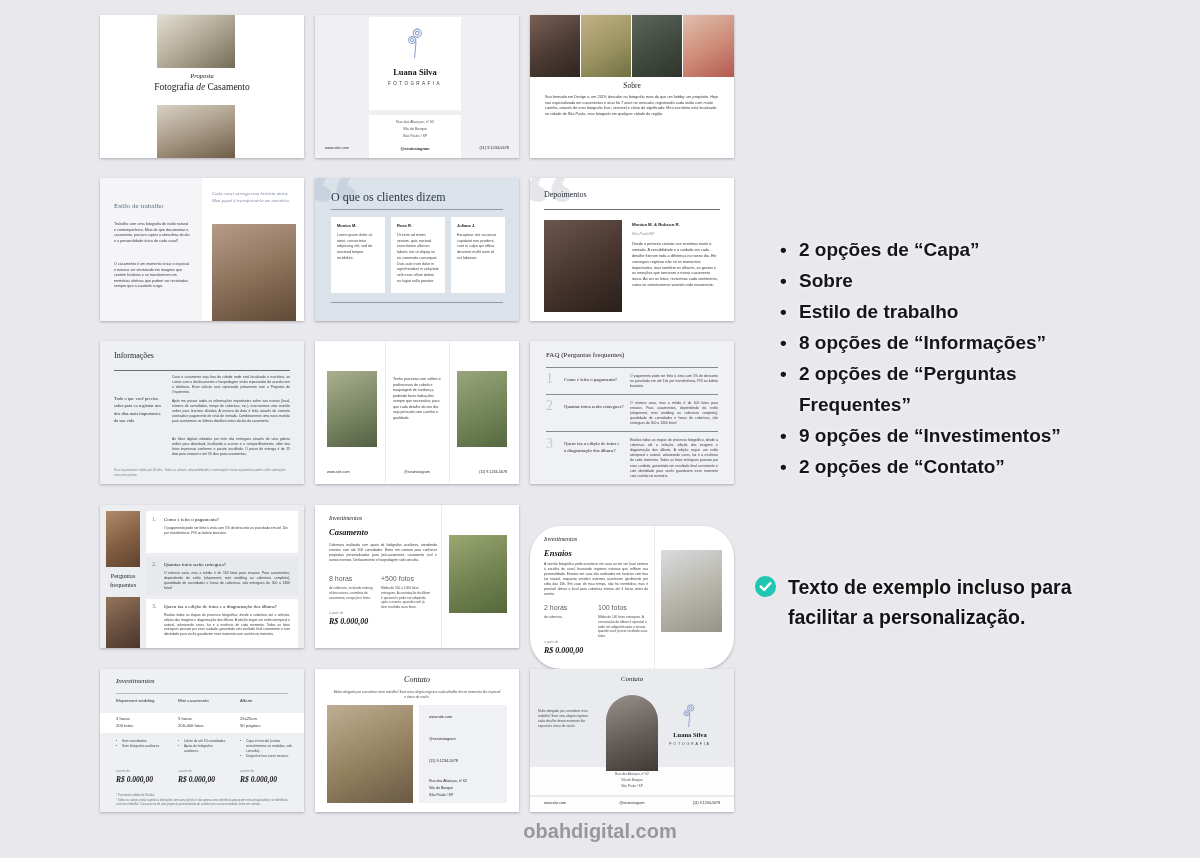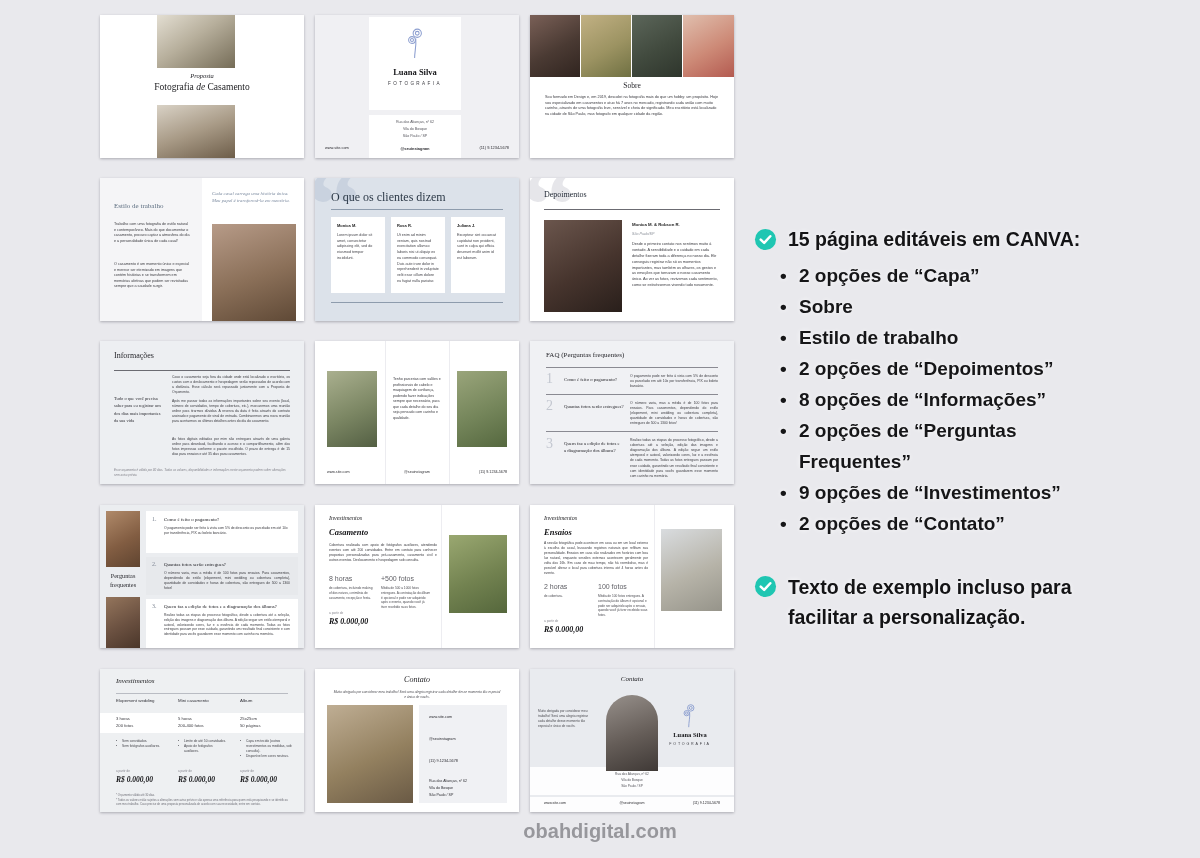--- a/index.html
+++ b/index.html
@@ -176,21 +176,21 @@
     <div class="a" style="left:14px;top:70px;font-size:7px;color:#5f5f65;">8 horas</div>
     <div class="a" style="left:14px;top:81px;width:44px;font-size:3.2px;line-height:1.5;color:#4a4a50;">de cobertura, incluindo making of dos noivos, cerimônia de casamento, recepção e festa.</div>
     <div class="a" style="left:66px;top:70px;font-size:7px;color:#5f5f65;">+500 fotos</div>
     <div class="a" style="left:66px;top:81px;width:50px;font-size:3.2px;line-height:1.5;color:#4a4a50;">Média de 500 a 1000 fotos entregues. A contratação do álbum é opcional e pode ser adquirido após o evento, quando você já tiver recebido suas fotos.</div>
     <div class="a" style="left:14px;top:106px;font-size:3.2px;color:#8a8a92;">a partir de</div>
     <div class="a sf" style="left:14px;top:112px;font-style:italic;font-weight:bold;font-size:8px;color:#141417;">R$ 0.000,00</div>
     <div class="a" style="left:126px;top:0;width:1px;height:143px;background:#ededf1;"></div>
     <div class="ph" style="left:134px;top:30px;width:58px;height:78px;background:linear-gradient(155deg,#9aa871,#728250 55%,#55673c);"></div>
   </div>
 
-  <div class="slide" style="left:530px;top:505px;">
+  <div class="slide" style="left:530px;top:526px;border-radius:31px;">
     <div class="a sf" style="left:14px;top:10px;font-style:italic;font-size:6px;color:#1c1c1f;">Investimentos</div>
     <div class="a sf" style="left:14px;top:22px;font-style:italic;font-weight:bold;font-size:8.5px;color:#141417;">Ensaios</div>
     <div class="a just" style="left:14px;top:36px;width:104px;font-size:3.3px;line-height:1.5;color:#3b3b40;">A sessão fotográfica pode acontecer em casa ou em um local externo à escolha do casal, buscando registros naturais que reflitam sua personalidade. Ensaios em casa são realizados em horários com boa luz natural, enquanto sessões externas acontecem geralmente por volta das 16h. Em caso de mau tempo, não há reembolso, mas é possível alterar o local para cobertura interna até 4 horas antes do evento.</div>
     <div class="a" style="left:14px;top:78px;font-size:7px;color:#5f5f65;">2 horas</div>
     <div class="a" style="left:14px;top:89px;width:44px;font-size:3.2px;line-height:1.5;color:#4a4a50;">de cobertura.</div>
     <div class="a" style="left:68px;top:78px;font-size:7px;color:#5f5f65;">100 fotos</div>
     <div class="a" style="left:68px;top:89px;width:50px;font-size:3.2px;line-height:1.5;color:#4a4a50;">Média de 100 fotos entregues. A contratação do álbum é opcional e pode ser adquirido após o ensaio, quando você já tiver recebido suas fotos.</div>
     <div class="a" style="left:14px;top:114px;font-size:3.2px;color:#8a8a92;">a partir de</div>
     <div class="a sf" style="left:14px;top:120px;font-style:italic;font-weight:bold;font-size:8px;color:#141417;">R$ 0.000,00</div>
     <div class="a" style="left:124px;top:0;width:1px;height:143px;background:#ededf1;"></div>
@@ -278,32 +278,24 @@
       </g>
     </svg>
     <div class="a sf" style="left:128px;width:64px;top:62px;text-align:center;font-size:6.5px;font-weight:bold;color:#17171a;">Luana Silva</div>
     <div class="a" style="left:128px;width:64px;top:73px;text-align:center;font-size:3.6px;letter-spacing:1.8px;color:#3c3c42;">FOTOGRAFIA</div>
     <div class="a" style="left:14px;top:132px;font-size:3.6px;color:#2c2c31;">www.site.com</div>
     <div class="a" style="left:0;right:0;top:132px;text-align:center;font-size:3.6px;color:#2c2c31;">@seuinstagram</div>
     <div class="a" style="right:14px;top:132px;font-size:3.6px;color:#2c2c31;">(11) 9.1234-5678</div>
   </div>
 
   <div class="a" style="left:754px;top:226px;width:420px;">
-    <div style="display:flex;align-items:flex-start;">
-      <svg class="badge" width="23" height="23" viewBox="0 0 24 24" style="margin-top:2px;">
-        <circle cx="12" cy="12" r="11" fill="#1fc6b2"></circle>
-        <path d="M7 12.2 L10.6 15.6 L17 8.6" fill="none" stroke="#ffffff" stroke-width="2.6" stroke-linecap="round" stroke-linejoin="round"></path>
-      </svg>
-      <div class="feature-title" style="margin-left:11px;">15 página editáveis em CANVA:</div>
-    </div>
     <ul class="feature-items">
         <li>2 opções de “Capa”</li>
         <li>Sobre</li>
         <li>Estilo de trabalho</li>
-        <li>2 opções de “Depoimentos”</li>
         <li>8 opções de “Informações”</li>
         <li>2 opções de “Perguntas Frequentes”</li>
         <li>9 opções de “Investimentos”</li>
         <li>2 opções de “Contato”</li>
       </ul>
   </div>
 
   <div class="a" style="left:754px;top:572px;width:380px;display:flex;align-items:flex-start;">
     <svg class="badge" width="23" height="23" viewBox="0 0 24 24" style="margin-top:3px;">
       <circle cx="12" cy="12" r="11" fill="#1fc6b2"></circle>

